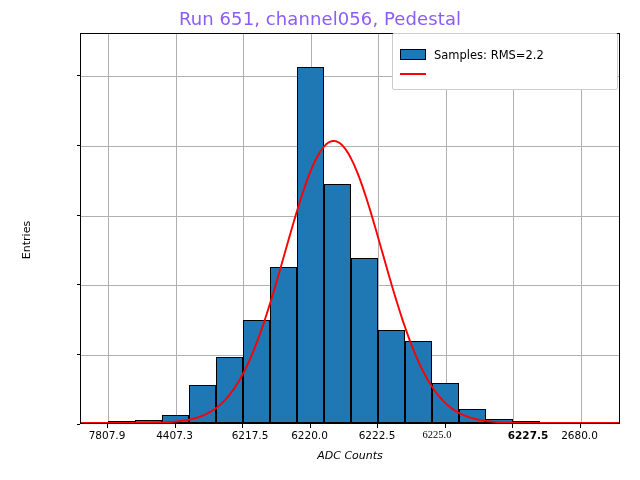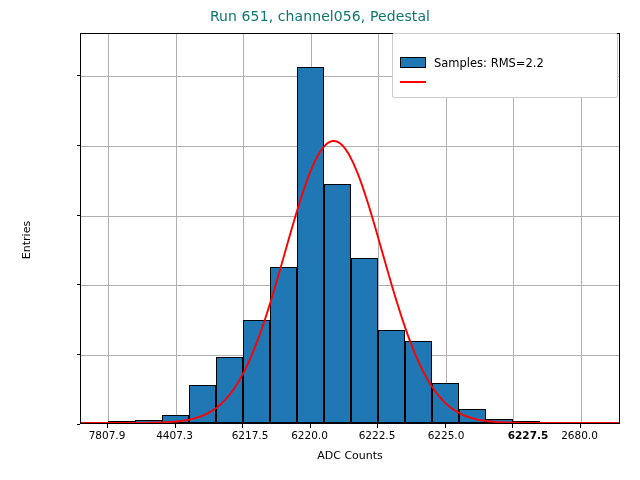--- a/index.html
+++ b/index.html
@@ -18,22 +18,22 @@
     width: 640px;
     height: 480px;
     background: #ffffff;
   }
   #chart-title {
     position: absolute;
     left: 0;
     top: 8px;
     width: 640px;
     text-align: center;
-    font-size: 14px;
-    color: #0f766e;
+    font-size: 18px;
+    color: #8b5cf6;
     letter-spacing: 0.1px;
   }
   
   #plot-area {
     position: absolute;
     left: 80px;
     top: 33px;
     width: 540px;
     height: 391px;
     box-sizing: border-box;
@@ -86,20 +86,21 @@
     left: 76.5px;
   }
   #xlabel {
     position: absolute;
     left: 80px;
     width: 540px;
     top: 449px;
     text-align: center;
     font-size: 11px;
     color: #000000;
+    font-style: italic;
   }
   #ylabel {
     position: absolute;
     left: 7px;
     top: 50%;
     transform: translateY(-50%) rotate(-90deg);
     transform-origin: center center;
     font-size: 11px;
     color: #000000;
     white-space: nowrap;
@@ -107,21 +108,21 @@
   
   #legend {
     position: absolute;
     left: 392px;
     top: 33px;
     width: 226px;
     box-sizing: border-box;
     background: #ffffff;
     border: 1px solid #cccccc;
     border-radius: 2px;
-    padding: 19px 7px 6px 7px;
+    padding: 11px 7px 6px 7px;
   }
   .legend-row {
     display: flex;
     align-items: center;
     height: 19px;
   }
   .legend-handle {
     width: 26px;
     height: 13px;
     margin-right: 8px;
@@ -203,21 +204,21 @@
       <div class="xtick-label" style="left: 107px;">7807.9</div>
       <div class="xtick-mark" style="left: 174.5px;"></div>
       <div class="xtick-label" style="left: 174.5px;">4407.3</div>
       <div class="xtick-mark" style="left: 242px;"></div>
       <div class="xtick-label" style="left: 242px; padding-left: 16px;">6217.5</div>
       <div class="xtick-mark" style="left: 309.5px;"></div>
       <div class="xtick-label" style="left: 309.5px;">6220.0</div>
       <div class="xtick-mark" style="left: 377px;"></div>
       <div class="xtick-label" style="left: 377px;">6222.5</div>
       <div class="xtick-mark" style="left: 444.5px;"></div>
-      <div class="xtick-label" style="left: 446px;">6225.0</div>
+      <div class="xtick-label" style="left: 437px; font-family: Liberation Serif, serif;">6225.0</div>
       <div class="xtick-mark" style="left: 512px;"></div>
       <div class="xtick-label" style="left: 528px; font-weight: bold;">6227.5</div>
       <div class="xtick-mark" style="left: 579.5px;"></div>
       <div class="xtick-label" style="left: 579.5px;">2680.0</div>
       <div class="ytick-mark" style="top: 424px;"></div>
       <div class="ytick-mark" style="top: 354.18px;"></div>
       <div class="ytick-mark" style="top: 284.36px;"></div>
       <div class="ytick-mark" style="top: 214.54px;"></div>
       <div class="ytick-mark" style="top: 144.71px;"></div>
       <div class="ytick-mark" style="top: 74.89px;"></div>

